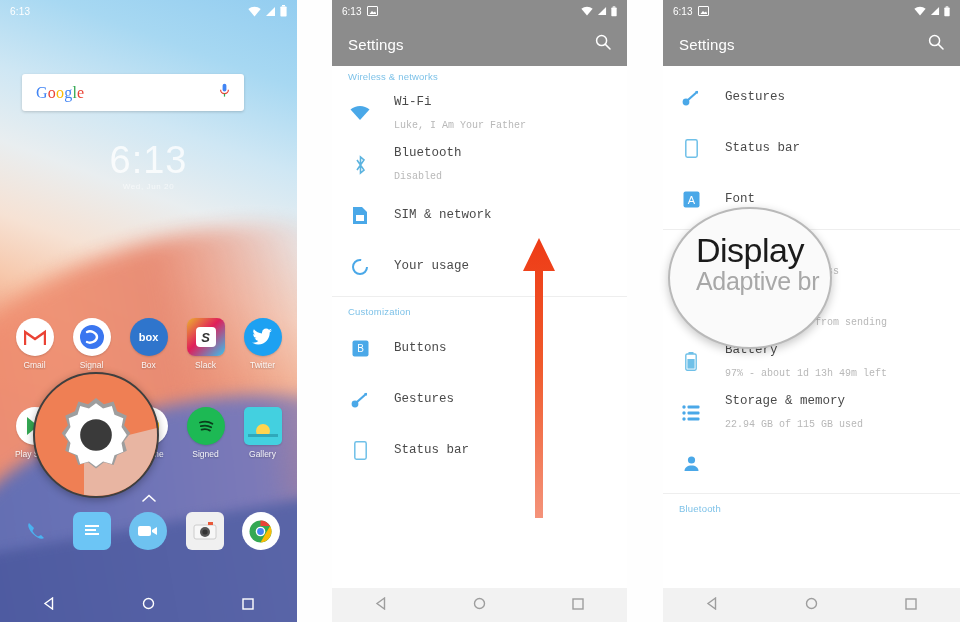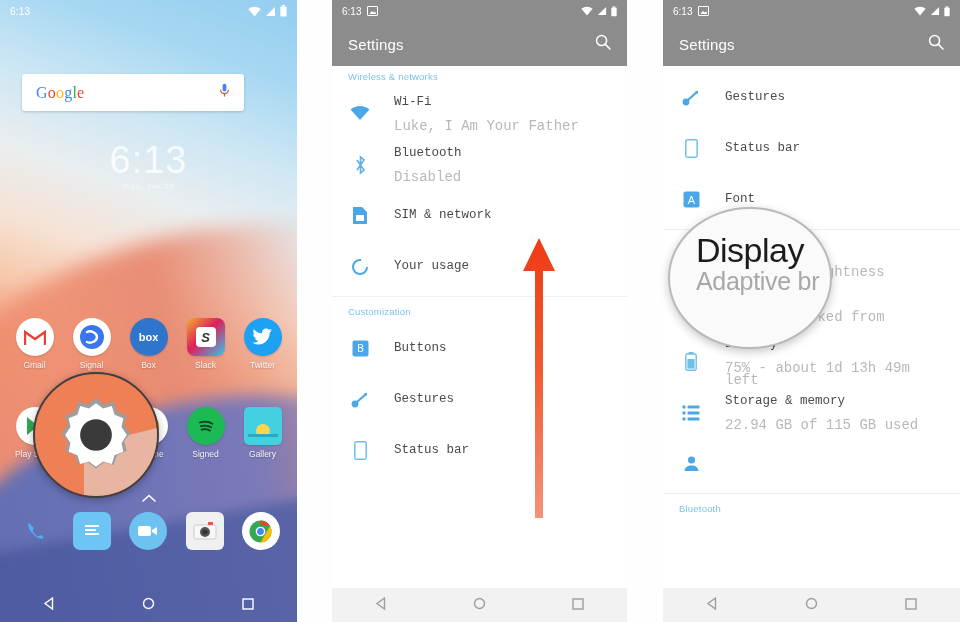--- a/index.html
+++ b/index.html
@@ -157,21 +157,21 @@
   .row {
     display: flex; align-items: center; min-height: 51px;
     padding: 0 16px; position: relative;
   }
   .row-ico {
     width: 24px; min-width: 24px; height: 24px; margin-right: 22px;
     display: flex; align-items: center; justify-content: center;
   }
   .row-txt { display: flex; flex-direction: column; justify-content: center; font-family: Liberation Mono, monospace; }
   .row-title { font-size: 12.5px; color: #4a4a4a; line-height: 15px; }
-  .row-sub   { font-size: 14px; color: #b8b8b8; line-height: 12px; margin-top: 10px; }
+  .row-sub   { font-size: 10px; color: #b8b8b8; line-height: 12px; margin-top: 10px; }
   .divider { height: 1px; background: #eeeeee; margin: 4px 16px 4px 62px; }
   .divider.full { margin-left: 0; margin-right: 0; }
 
   
   .arrow-up { position: absolute; left: 520px; top: 238px; width: 38px; height: 280px; }
 
   
   .magnifier-display {
     position: absolute; left: 668px; top: 207px; width: 164px; height: 142px;
     border-radius: 50%; background: #fafafa;
@@ -625,21 +625,21 @@
       <div class="row">
         <span class="row-ico">
           <svg width="12" height="19" viewBox="0 0 12 19">
               <rect x="3.5" y="0" width="5" height="2" fill="#6fc0e8"></rect>
               <rect x="0.8" y="2" width="10.4" height="16.2" rx="1.4" fill="none" stroke="#6fc0e8" stroke-width="1.4"></rect>
               <rect x="2.4" y="7" width="7.2" height="9.6" fill="#6fc0e8"></rect>
             </svg>
         </span>
         <span class="row-txt">
           <span class="row-title">Battery</span>
-          <span class="row-sub">75% - about 1d 13h 49m left</span>
+          <span class="row-sub">97% - about 1d 13h 49m left</span>
         </span>
       </div>
 
       <div class="row">
         <span class="row-ico">
           <svg width="18" height="16" viewBox="0 0 18 16">
               <g fill="#4aa8e8">
                 <circle cx="2" cy="2" r="1.7"></circle>
                 <rect x="5.5" y="0.6" width="12" height="2.8" rx="1"></rect>
                 <circle cx="2" cy="8" r="1.7"></circle>

